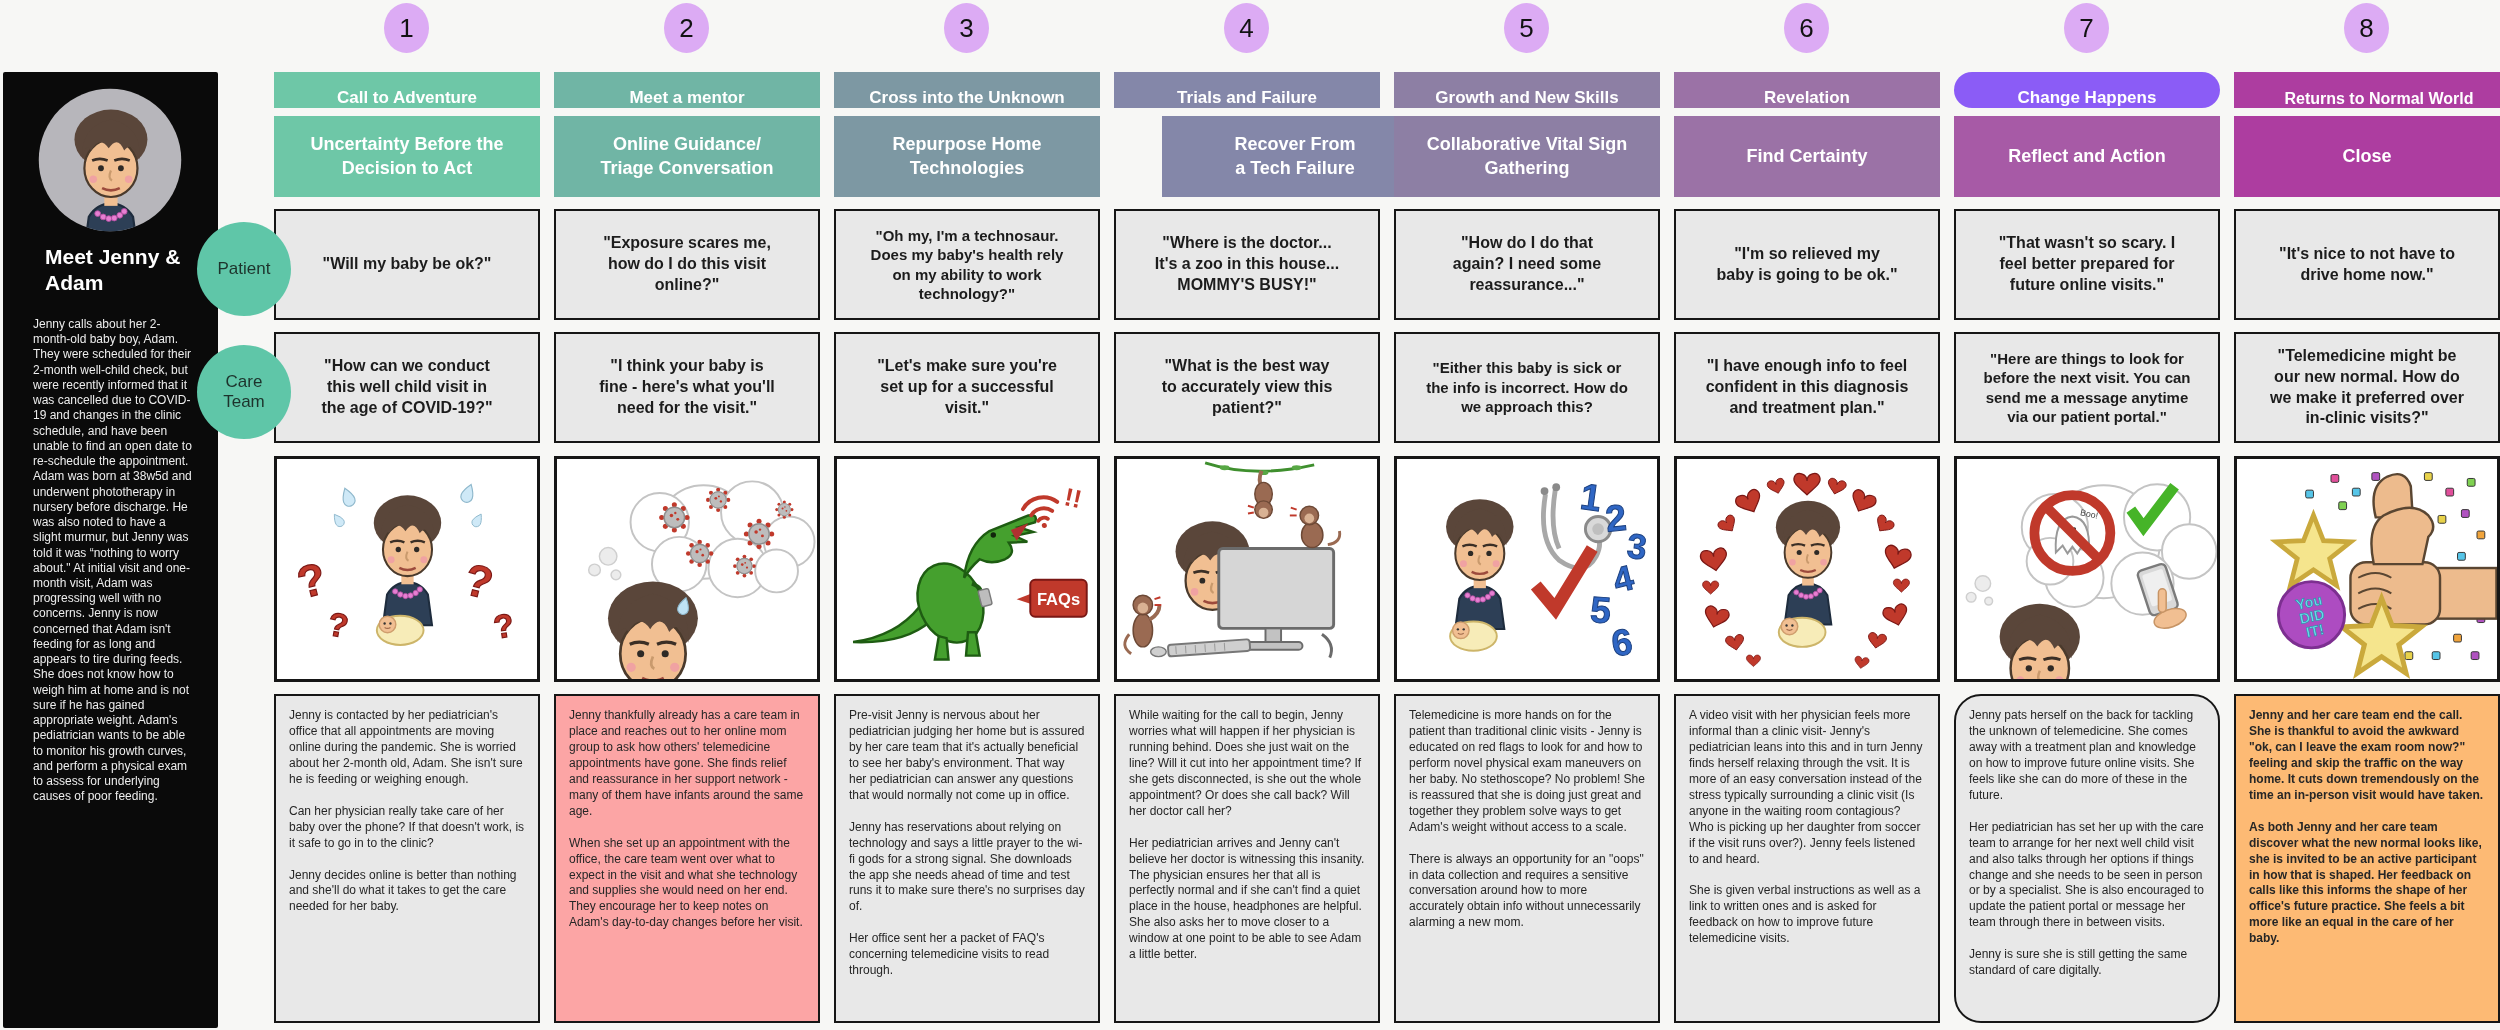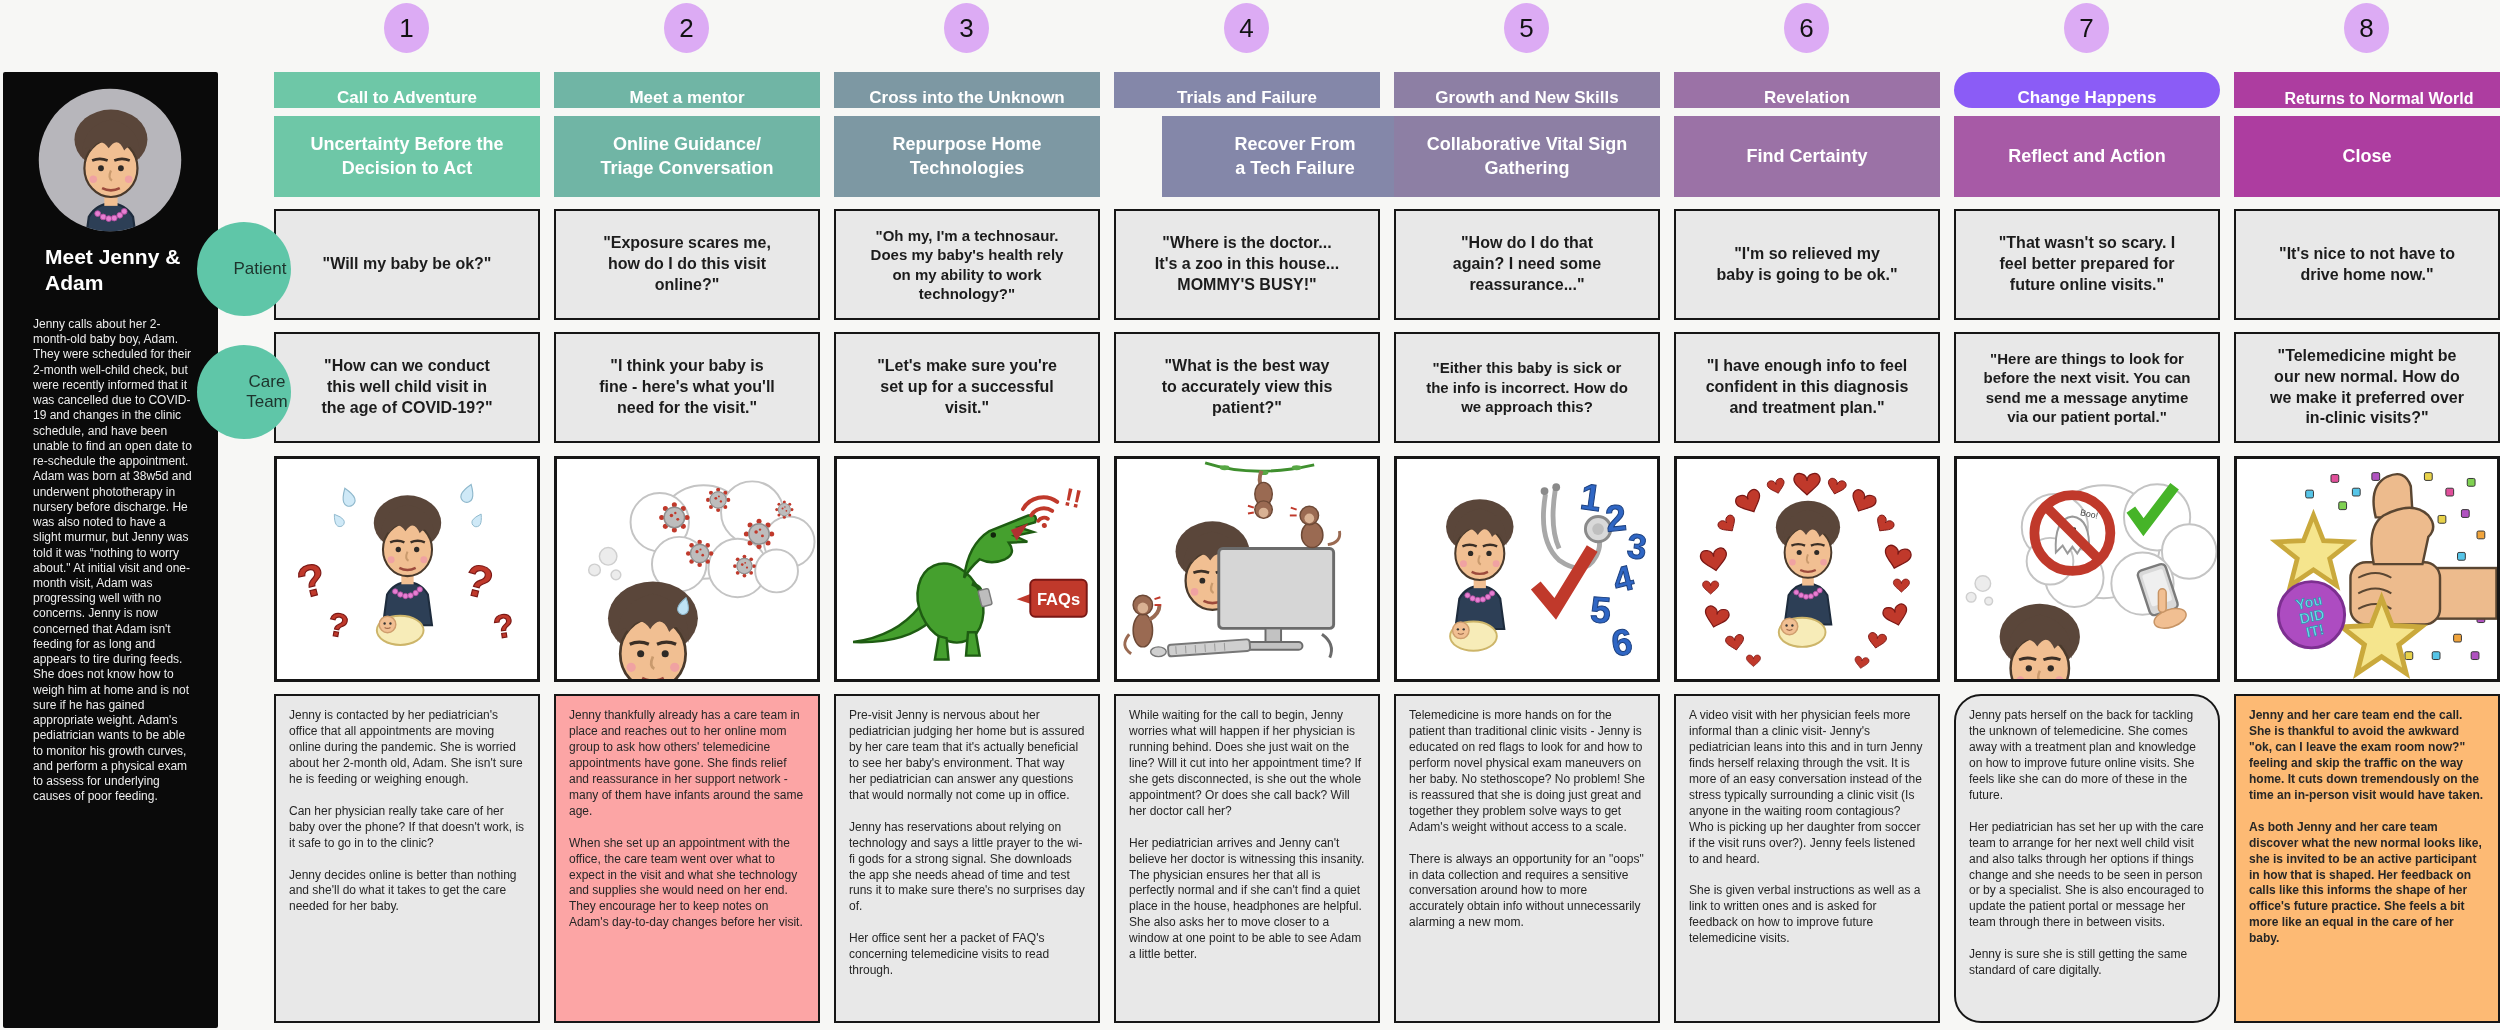--- a/index.html
+++ b/index.html
@@ -6,21 +6,21 @@
   .board{position:relative;width:2500px;height:1030px;background:#f7f7f5;overflow:hidden;}
   .pretext{white-space:pre-line;}
 
   
   .sidebar{position:absolute;left:3px;top:72px;width:215px;height:956px;background:#0a0a0a;border-radius:2px;color:#f2f2f2;}
   .avatar-wrap{position:absolute;left:32px;top:13px;width:150px;height:150px;}
   .sb-title{position:absolute;left:42px;top:172px;width:160px;font-size:21px;font-weight:bold;line-height:1.25;color:#ffffff;}
   .sb-desc{position:absolute;left:30px;top:245px;width:160px;font-size:12px;line-height:1.27;color:#ededed;}
 
   
-  .role-circle{position:absolute;width:94px;height:94px;border-radius:50%;display:flex;align-items:center;justify-content:flex-end;text-align:center;font-size:17px;color:#1d332c;z-index:6;line-height:1.15;}
+  .role-circle{position:absolute;width:94px;height:94px;border-radius:50%;display:flex;align-items:center;justify-content:center;text-align:center;font-size:17px;color:#1d332c;z-index:6;line-height:1.15;}
 
   
   .col{position:absolute;top:0;width:266px;height:1030px;}
   .num{position:absolute;top:3px;left:110px;width:45px;height:50px;border-radius:50%;display:flex;align-items:center;justify-content:center;font-size:26px;font-weight:500;color:#121212;}
   .stage{position:absolute;top:72px;left:0;width:266px;height:36px;display:flex;align-items:flex-end;justify-content:center;color:#ffffff;font-weight:bold;font-size:17px;text-align:center;}
   .subtitle{position:absolute;top:116px;left:0;width:266px;height:81px;display:flex;align-items:center;justify-content:center;color:#ffffff;font-weight:bold;font-size:18px;text-align:center;line-height:1.3;}
   .quote{position:absolute;left:0;width:266px;height:111px;box-sizing:border-box;border:2px solid #161616;display:flex;align-items:center;justify-content:center;text-align:center;font-weight:bold;font-size:16px;line-height:1.3;color:#1c1c1c;padding:4px 6px;}
   .q-patient{top:209px;}
   .q-care{top:332px;}
   .illus{position:absolute;top:456px;left:0;width:266px;height:226px;box-sizing:border-box;border:3px solid #161616;background:#ffffff;overflow:hidden;}

